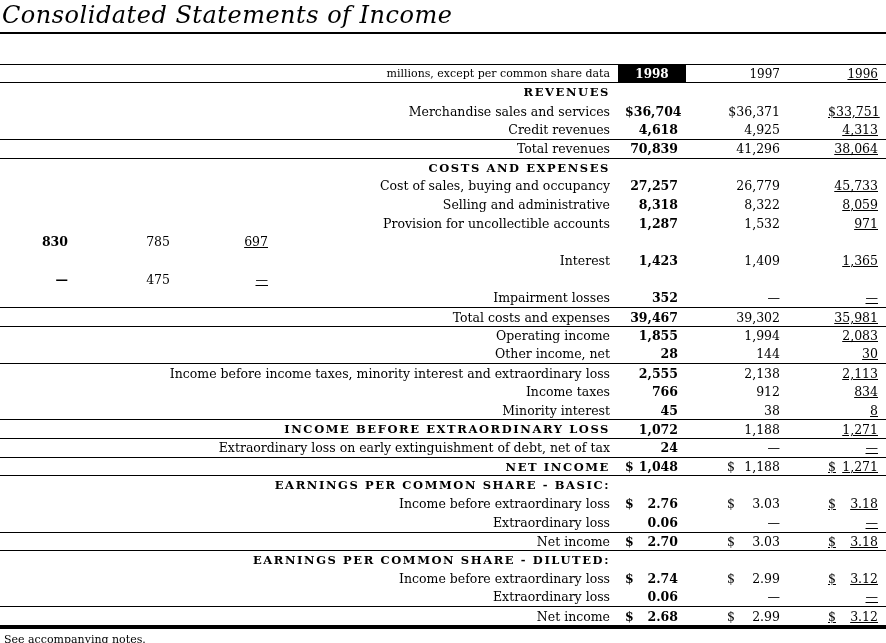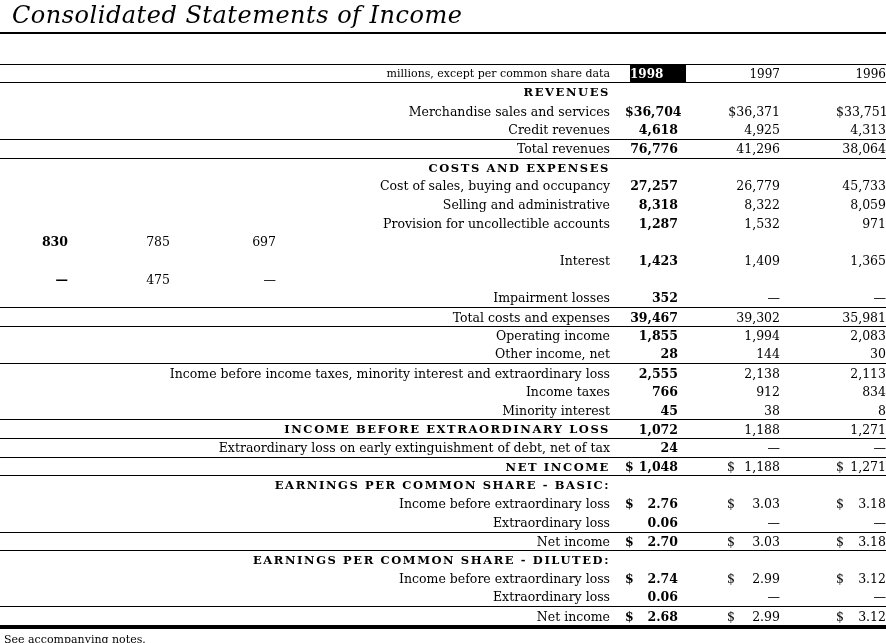--- a/index.html
+++ b/index.html
@@ -10,21 +10,21 @@
     height: 643px;
     overflow: hidden;
     font-family: "DejaVu Serif", "Liberation Serif", serif;
     color: var(--ink, #000);
   }
   .page { width: 886px; height: 643px; position: relative; }
 
   
   .title-block {
     border-bottom: 2px solid var(--ink, #000);
-    padding: 1px 0 3px 12px;
+    padding: 1px 0 3px 2px;
   }
   .title-block h1 {
     margin: 0;
     font-size: 24px;
     font-style: italic;
     font-weight: normal;
     letter-spacing: 0.5px;
     white-space: nowrap;
   }
 
@@ -65,34 +65,35 @@
 
   .cell {
     display: flex;
     justify-content: flex-end;
     align-items: center;
     font-size: 12.5px;
     height: 100%;
   }
   .c98 { width: 76px; font-weight: bold; }
   .c97 { width: 94px; }
-  .c96 { width: 106px; padding-right: 0; box-sizing: border-box; }
+  .c96 { width: 106px; padding-right: 8px; box-sizing: border-box; text-decoration: underline; }
 
   .money { display: flex; justify-content: space-between; }
   .c98 .money { width: 53px; margin-right: 8px; }
   .c97 .money { width: 53px; }
   .c96 .money { width: 50px; }
   .val { margin-left: auto; white-space: nowrap; }
   .cur { margin-right: auto; }
 
   .year-box {
     display: block;
-    width: 56px;
+    width: 68px;
     height: 18px;
     line-height: 18px;
+    text-align: center;
     background: var(--hl-bg, #000);
     color: var(--hl-text, #fff);
     font-weight: bold;
     font-size: 12px;
   }
   .hdr .val { font-size: 12px; text-align: right; }
 
   .bottom-bar {
     height: 4px;
     background: var(--ink, #000);
@@ -171,21 +172,21 @@
           <div class="cell c96">
             <span class="money">
               <span class="val">4,313</span>
             </span>
           </div>
         </div>
         <div class="row data rule-top indent-total">
           <div class="label">Total revenues</div>
           <div class="cell c98">
             <span class="money">
-              <span class="val">76,776</span>
+              <span class="val">70,839</span>
             </span>
           </div>
           <div class="cell c97">
             <span class="money">
               <span class="val">41,296</span>
             </span>
           </div>
           <div class="cell c96">
             <span class="money">
               <span class="val">38,064</span>

